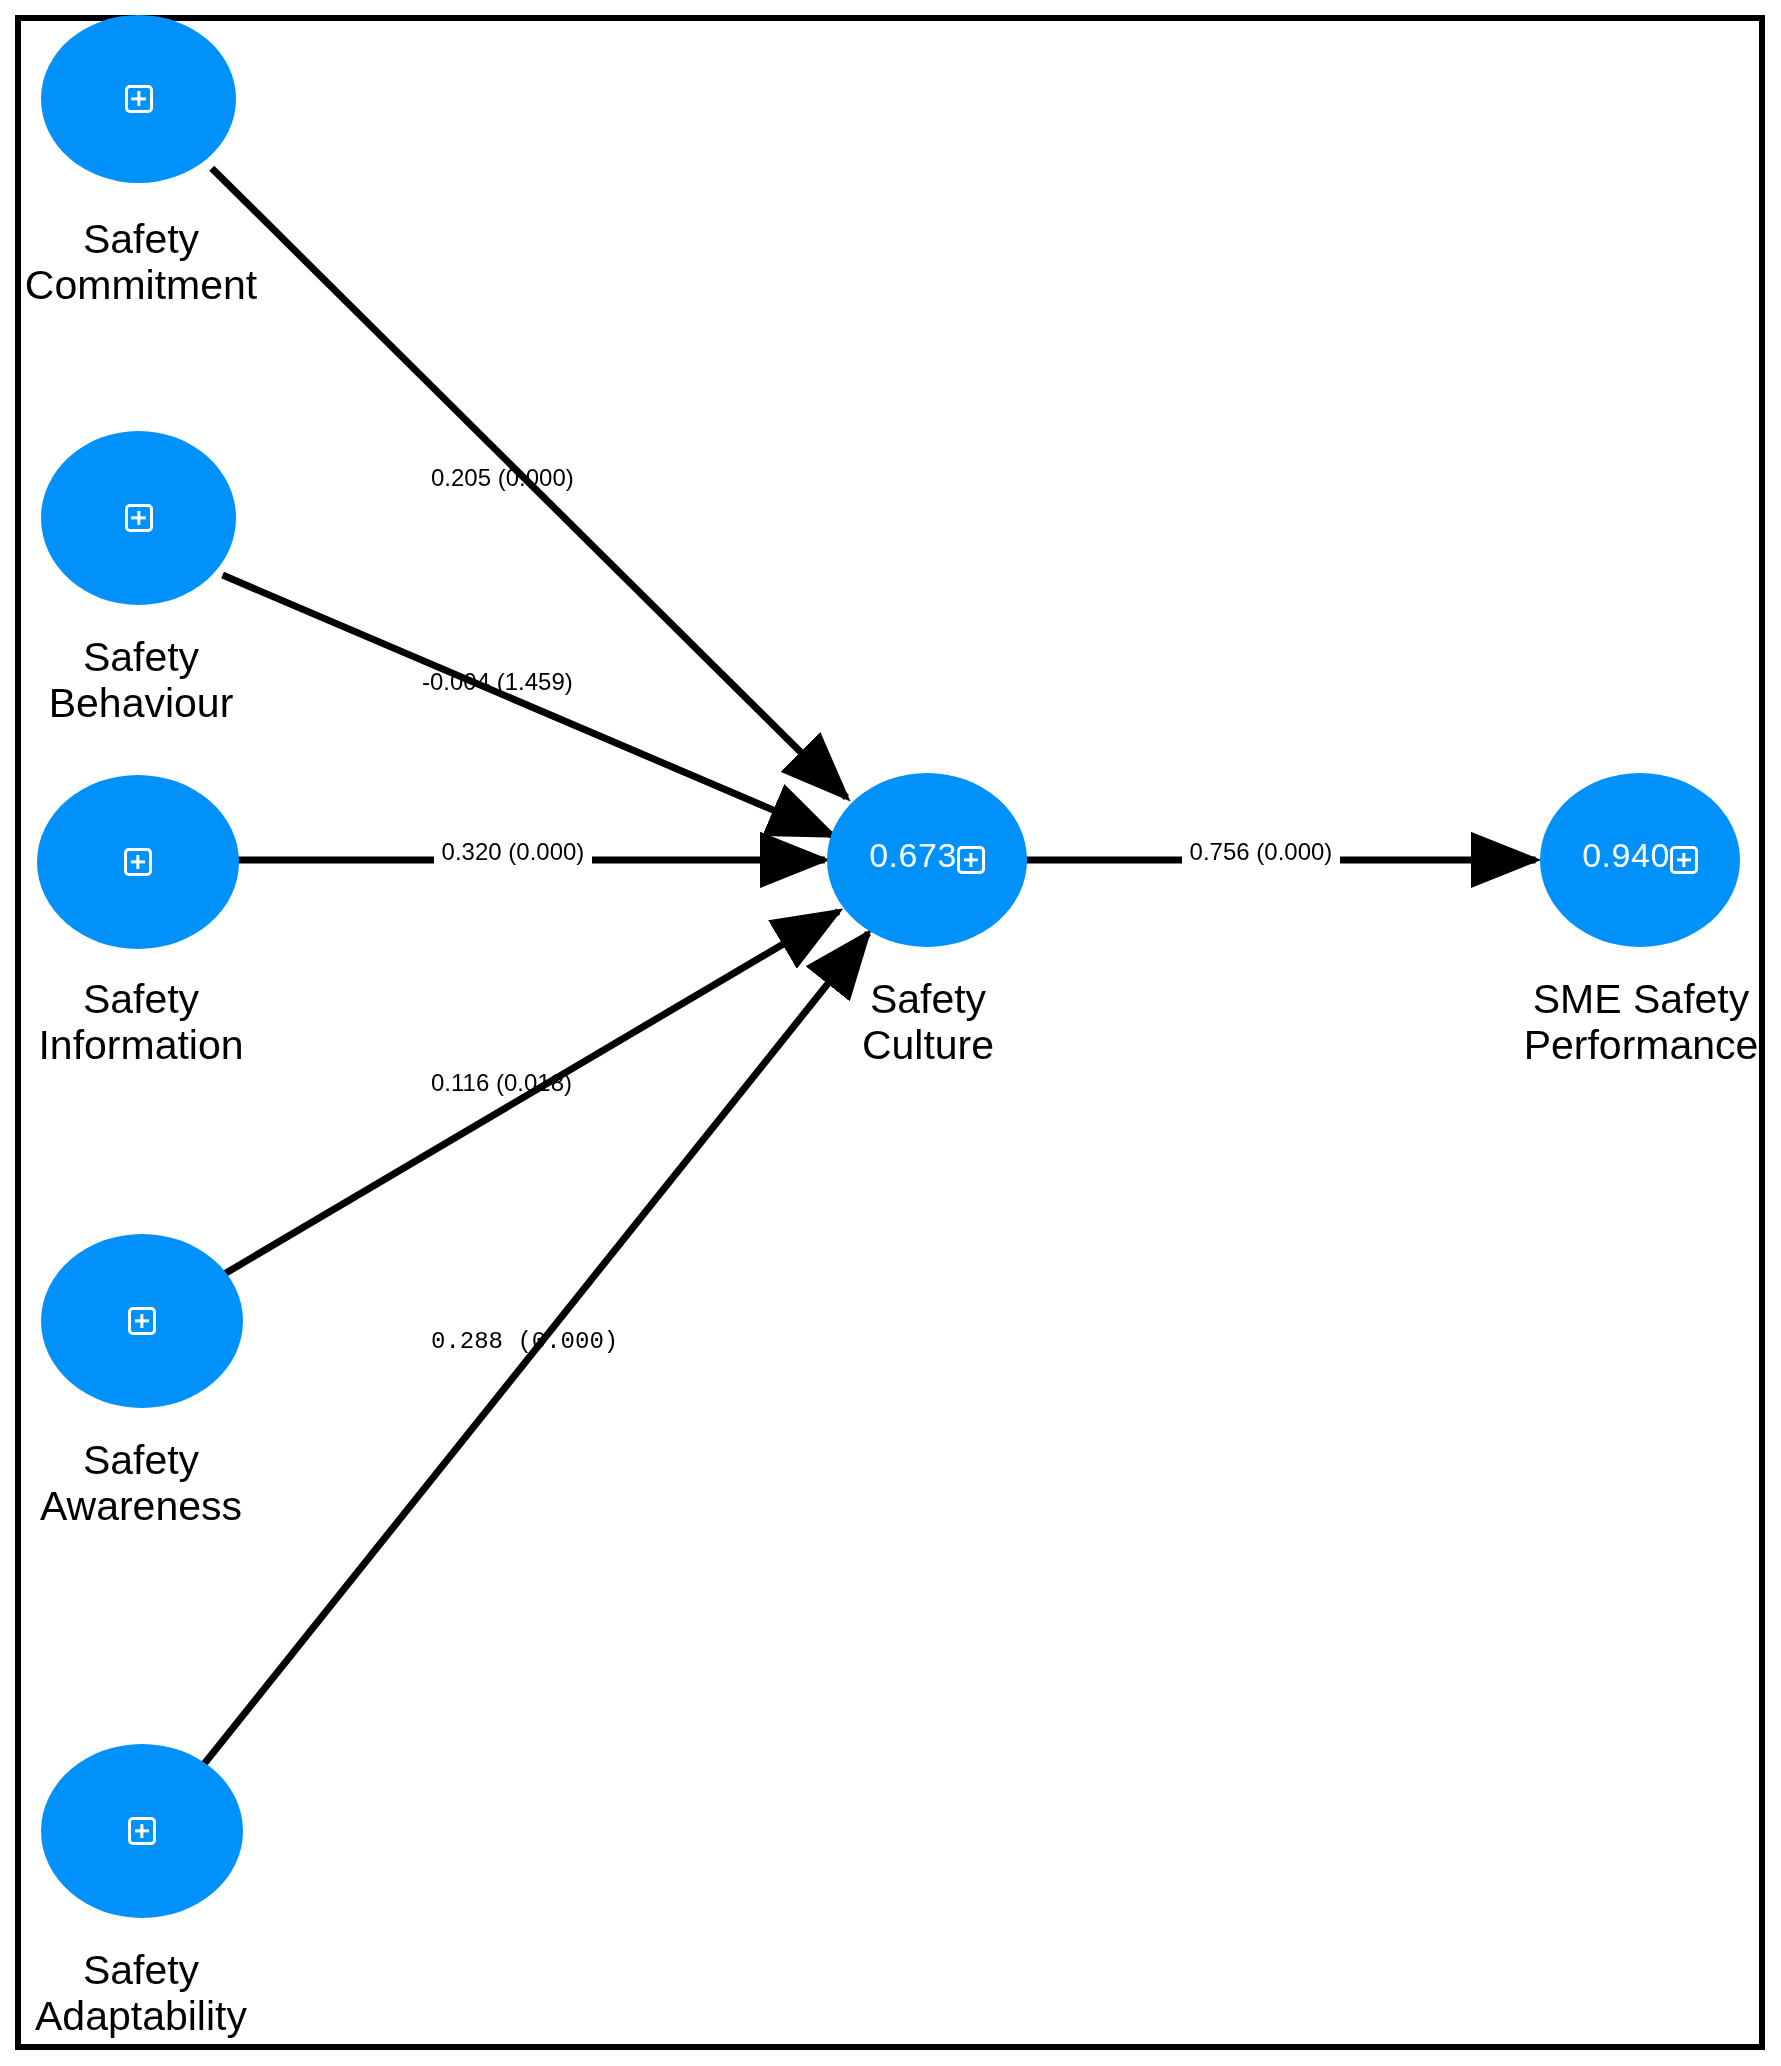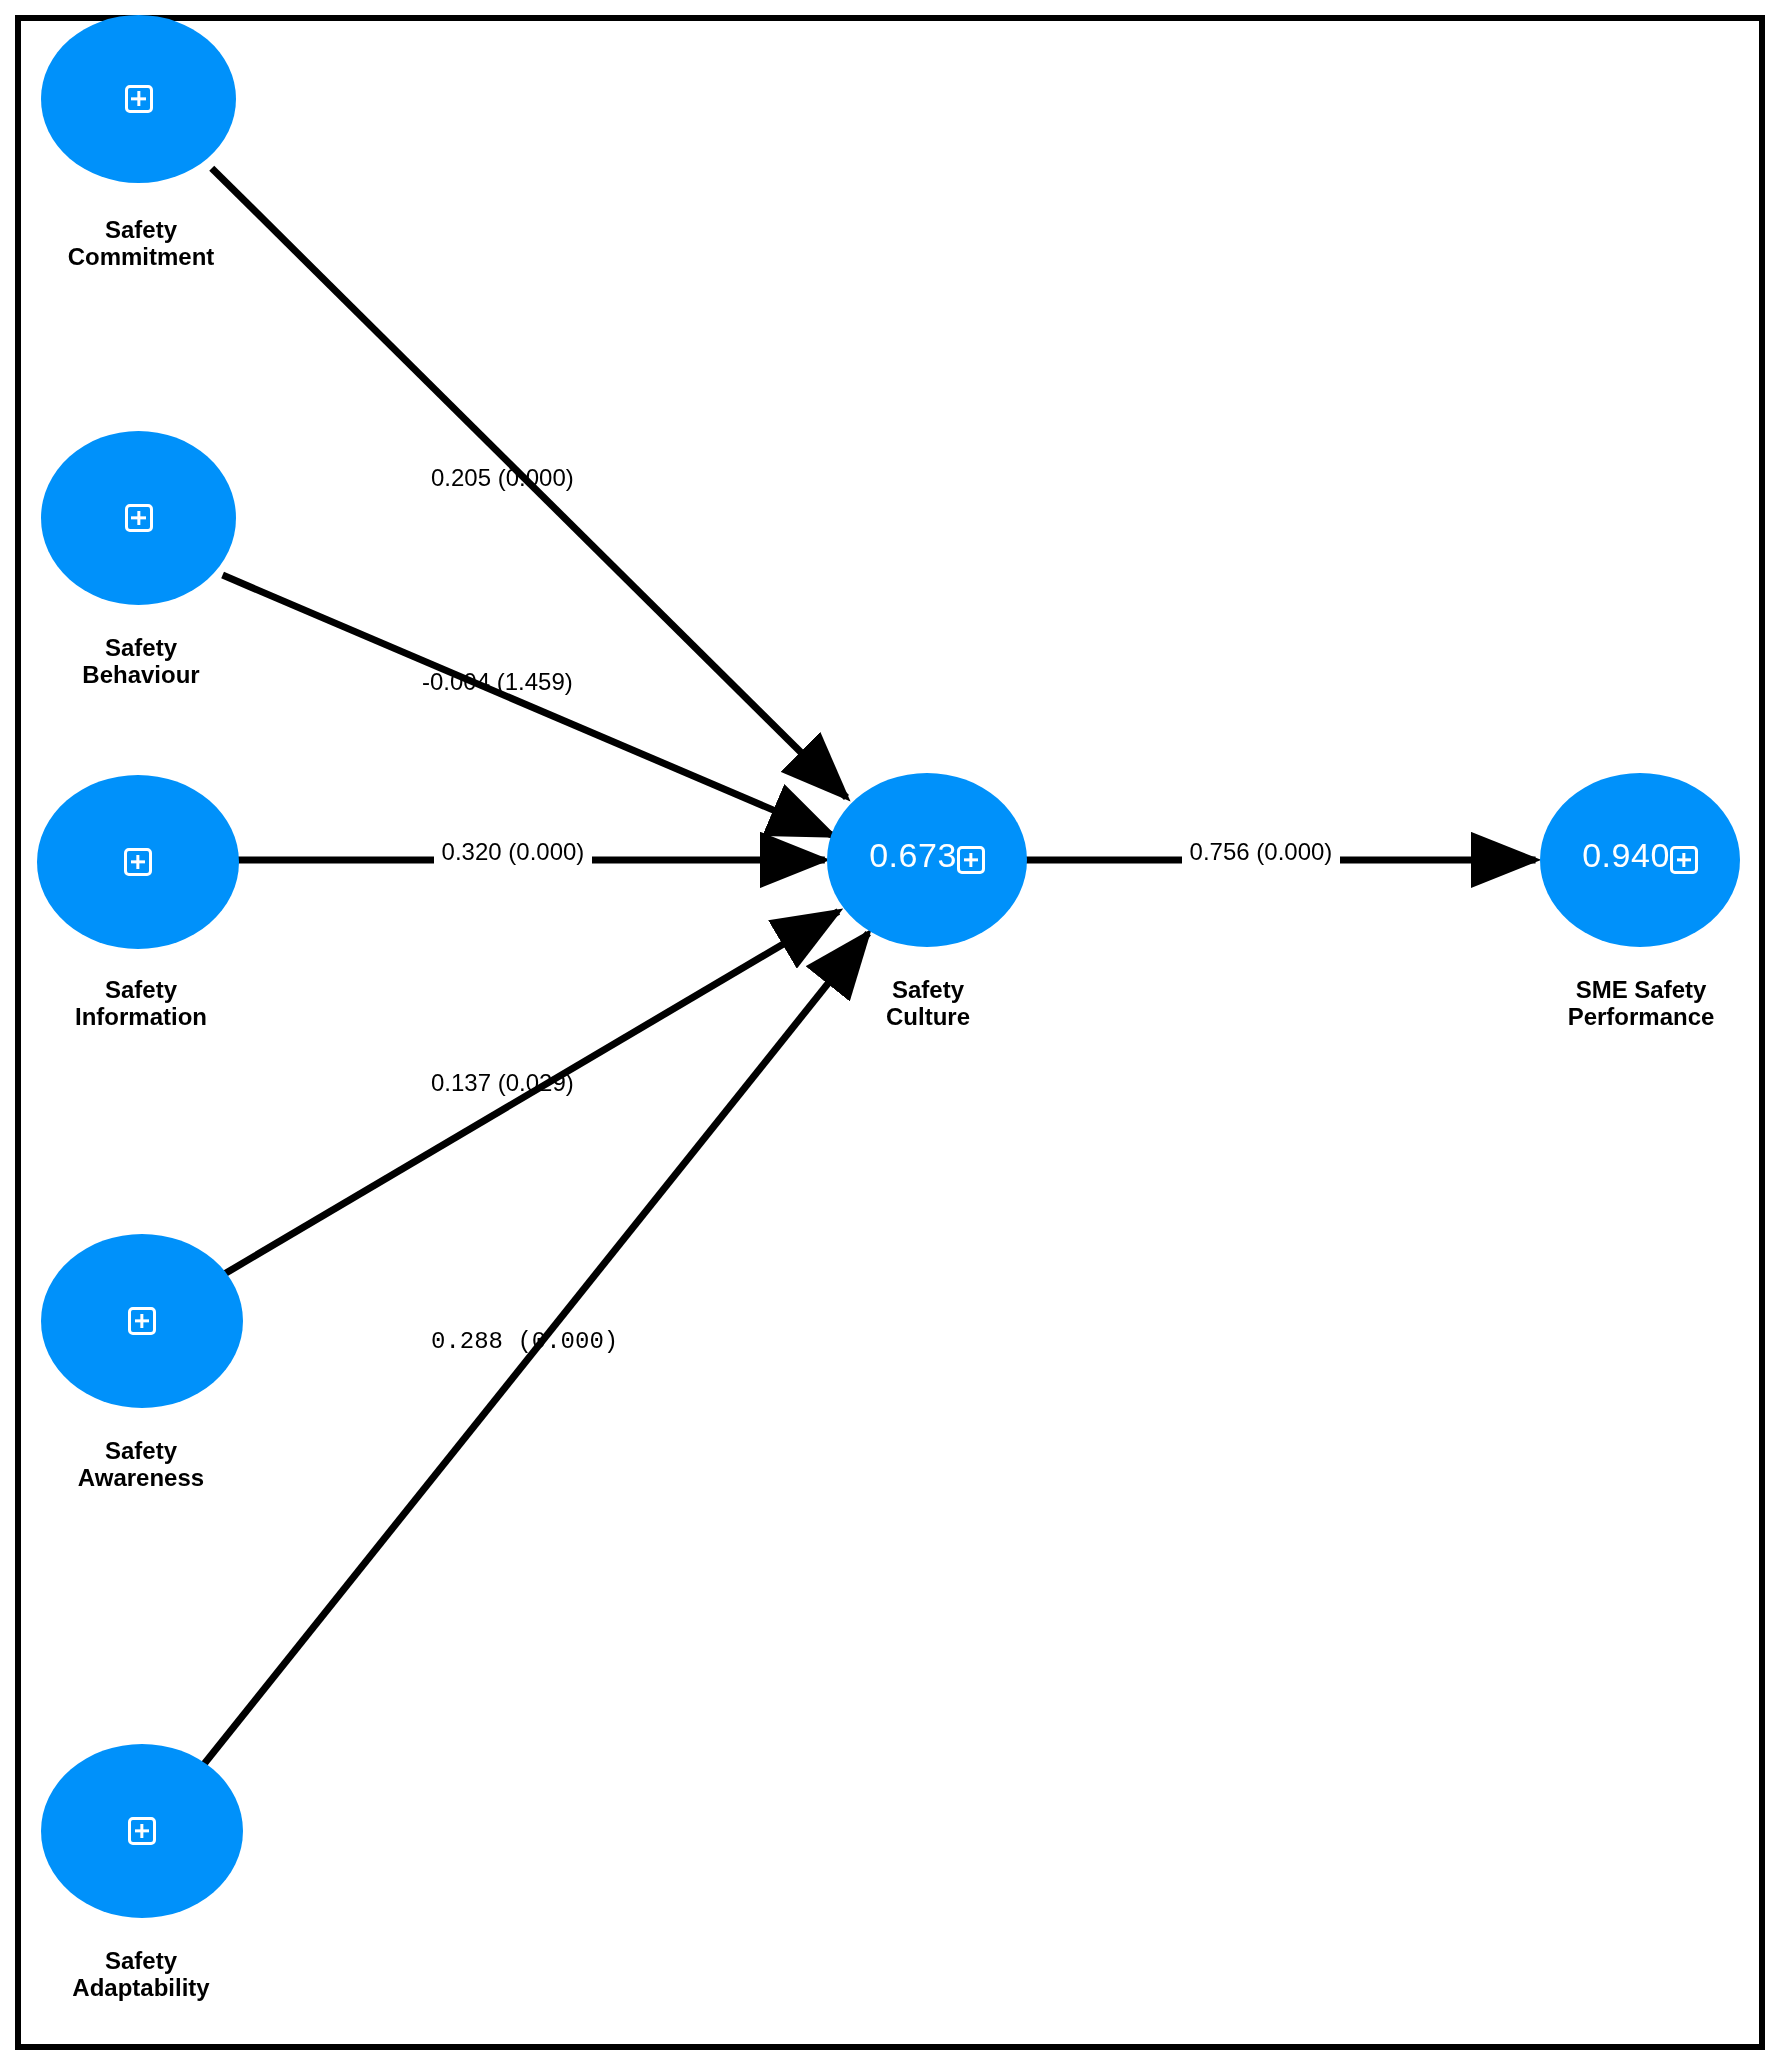--- a/index.html
+++ b/index.html
@@ -83,22 +83,22 @@
     left: 3.8px;
     right: 3.8px;
     height: 3.3px;
     transform: translateY(-50%);
   }
   
   .node-caption {
     position: absolute;
     text-align: center;
     font-family: "Liberation Sans", sans-serif;
-    font-weight: bold;
-    font-size: 24px;
+    font-weight: normal;
+    font-size: 41px;
     line-height: 1.12;
     color: #000000;
     white-space: pre-line;
   }
   
   .path-label {
     position: absolute;
     font-family: "Liberation Sans", sans-serif;
     font-size: 24px;
     font-weight: 400;
@@ -177,20 +177,20 @@
   </div>
   <div class="node-caption" style="left:1500px; top:977px; width:282px;text-align:center;">SME Safety
 Performance</div>
 
   <div class="path-label" style="left:431px; top:464px;">0.205 (0.000)</div>
 
   <div class="path-label" style="left:422px; top:668px;">-0.004 (1.459)</div>
 
   <div class="path-label" style="left:434px; top:838px; background:#ffffff; padding:0 7.6px;">0.320 (0.000)</div>
 
-  <div class="path-label" style="left:431px; top:1069px;">0.137 (0.029)</div>
+  <div class="path-label" style="left:431px; top:1069px;">0.116 (0.018)</div>
 
   <div class="path-label" style="left:431px; top:1328px;font-family:Liberation Mono, monospace;">0.288 (0.000)</div>
 
   <div class="path-label" style="left:1182px; top:838px; background:#ffffff; padding:0 7.6px;">0.756 (0.000)</div>
 
 </div>
 
 
 </body></html>

